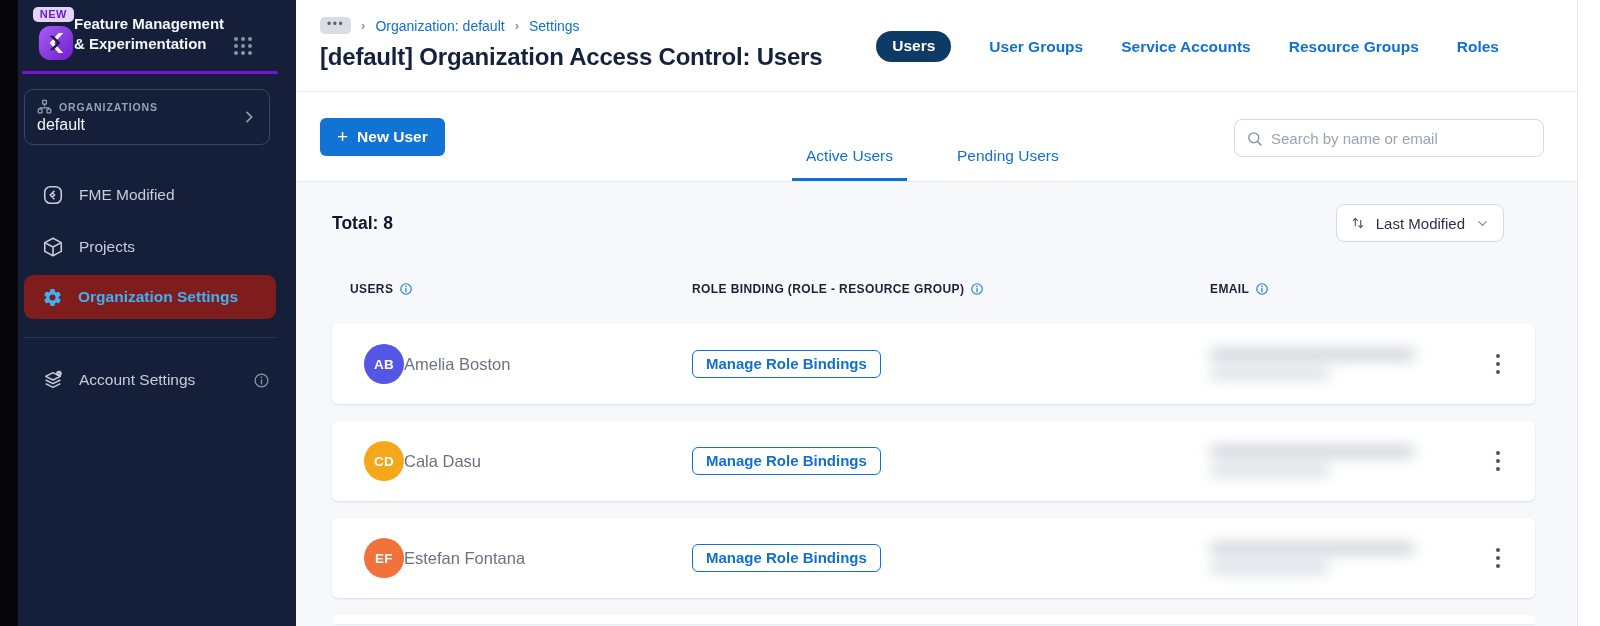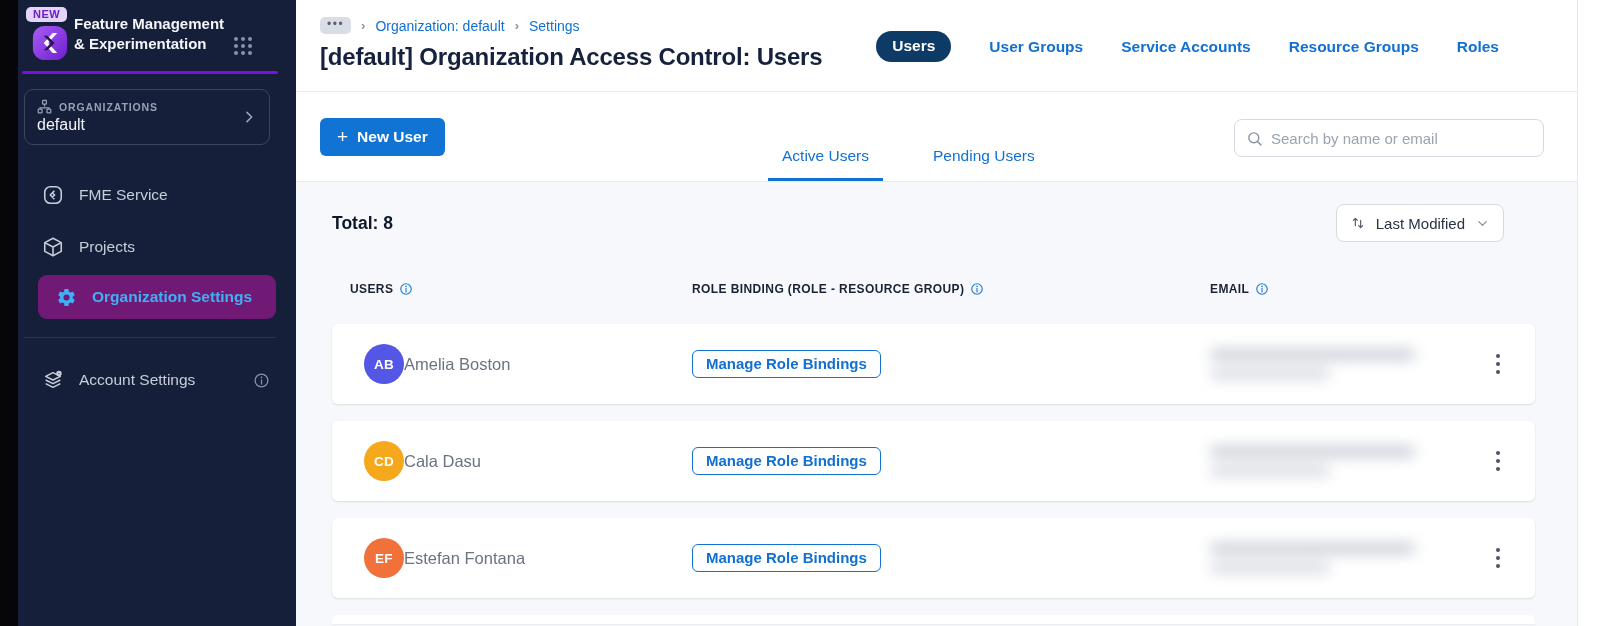--- a/index.html
+++ b/index.html
@@ -6,37 +6,37 @@
   html,body { width:1600px; height:626px; overflow:hidden; background:#fff;
     font-family:"Liberation Sans", sans-serif; }
   .stage { display:flex; width:1600px; height:626px; }
 
   
   .edge-strip { width:18px; height:100%; background:#060608; flex:none; }
 
   
   .sidebar { width:278px; height:100%; background:#151F39; flex:none; color:#C7CDD9; position:relative; }
   .sb-header { display:flex; padding:5px 12px 10px 4px; }
-  .logo-wrap { width:52px; flex:none; display:flex; flex-direction:column; align-items:flex-start; padding-left:4px; }
+  .logo-wrap { width:52px; flex:none; display:flex; flex-direction:column; align-items:flex-end; padding-left:4px; }
   .new-badge { background:#E4D3FB; color:#6B1FC4; font-size:11px; font-weight:700; letter-spacing:.5px;
     border-radius:5px; padding:1px 7px 2px; margin:2px 0 3px; }
   .logo { width:36px; height:36px; margin-left:6px; }
   .sb-title { flex:1; font-size:15px; font-weight:700; color:#F4F6FA; line-height:20px; padding-top:9px; max-width:152px; }
   .grid-btn { width:26px; height:26px; margin:28px 2px 0 4px; display:flex; align-items:center; justify-content:center; cursor:pointer; }
   .purple-line { height:3px; background:#7A0FE0; margin:0 18px 0 4px; border-radius:2px; }
   .org-box { margin:15px 26px 0 6px; border:1px solid #3C455C; border-radius:9px; padding:9px 12px 10px;
     display:flex; align-items:center; cursor:pointer; }
   .org-main { flex:1; }
   .org-label-row { display:flex; align-items:center; gap:7px; margin-bottom:2px; }
   .org-label { font-size:10.5px; font-weight:700; letter-spacing:.9px; color:#98A1B4; }
   .org-value { font-size:16px; color:#F2F4F8; }
   .nav { margin-top:24px; }
   .nav-item { display:flex; align-items:center; gap:15px; height:52px; padding-left:24px;
     font-size:15.5px; color:#C7CDD9; cursor:pointer; }
-  .nav-item.selected { background:#701a75; border-radius:9px; height:44px; margin:2px 20px 2px 20px;
+  .nav-item.selected { background:#7f1d1d; border-radius:9px; height:44px; margin:2px 20px 2px 6px;
     padding-left:18px; color:#41AFF5; font-weight:600;text-align:right; }
   .nav-divider { height:1px; background:#2A3550; margin:18px 20px 16px 6px; }
   .nav-item .trail { margin-left:auto; margin-right:26px; display:flex; }
   .icon { display:flex; align-items:center; justify-content:center; flex:none; }
 
   
   .main { flex:1; background:#fff; position:relative; }
   .main-inner { width:1282px; height:100%; border-right:1px solid #E6E9EE; position:relative; }
 
   .main-header { height:92px; border-bottom:1px solid #E6E9EE; padding:17px 0 0 24px; position:relative; background:#fff; }
@@ -49,21 +49,21 @@
   .top-tabs { position:absolute; top:31px; right:78px; display:flex; align-items:center; gap:38px;
     font-size:15.5px; font-weight:600; }
   .top-tab { color:#1170D2; cursor:pointer; white-space:nowrap; }
   .top-tab.pill-active { background:#0E3A66; color:#fff; border-radius:16px; padding:6px 16px 7px; }
 
   .toolbar { height:90px; border-bottom:1px solid #E6E9EE; position:relative; background:#fff; }
   .new-user-btn { position:absolute; left:24px; top:26px; height:38px; background:#1173D4; color:#fff;
     border:none; border-radius:6px; font-size:15.5px; font-weight:700; padding:0 17px;
     display:flex; align-items:center; gap:9px; cursor:pointer; font-family:inherit; }
   .plus-glyph { font-size:19px; font-weight:400; line-height:1; margin-top:-2px; }
-  .sub-tabs { position:absolute; bottom:0; left:472px; display:flex; gap:36px; }
+  .sub-tabs { position:absolute; bottom:0; left:496px; display:flex; gap:36px; }
   .sub-tab { font-size:15.5px; color:#1170D2; padding:0 14px 13px; cursor:pointer; border-bottom:3px solid transparent; }
   .sub-tab.active { border-bottom-color:#1170D2; font-weight:500; }
   .search-box { position:absolute; right:33px; top:27px; width:310px; height:38px; border:1px solid #D5DAE1;
     border-radius:8px; display:flex; align-items:center; padding:0 11px; gap:8px; background:#fff; }
   .search-box input { border:none; outline:none; flex:1; font-size:15px; color:#000000; font-family:Liberation Sans, sans-serif; background:transparent; }
   .search-box input::placeholder { color:#9AA3B0; }
 
   .body-area { background:#F7F8FB; height:444px; }
   .total-row { display:flex; justify-content:space-between; align-items:center; padding:22px 73px 0 36px; }
   .total-label { font-size:17.5px; font-weight:700; color:#0f172a; }
@@ -154,21 +154,21 @@
     </div>
 
     <div class="nav">
       <div class="nav-item">
         <span class="icon">
           <svg width="22" height="22" viewBox="0 0 24 24" fill="none" stroke="#C7CDD9" stroke-width="1.7" stroke-linejoin="round">
             <rect x="3" y="3" width="18" height="18" rx="6"></rect>
             <path d="M13.5 7.5 L9 12 L13.5 16.5 M11 9.5 L13.8 12 L11 14.6"></path>
           </svg>
         </span>
-        <span>FME Service</span>
+        <span>FME Modified</span>
       </div>
       <div class="nav-item">
         <span class="icon">
           <svg width="22" height="22" viewBox="0 0 24 24" fill="none" stroke="#C7CDD9" stroke-width="1.7" stroke-linejoin="round">
             <path d="M12 2.5 21 7.25v9.5L12 21.5 3 16.75v-9.5Z"></path>
             <path d="M3 7.25 12 12l9-4.75M12 12v9.5"></path>
           </svg>
         </span>
         <span>Projects</span>
       </div>

